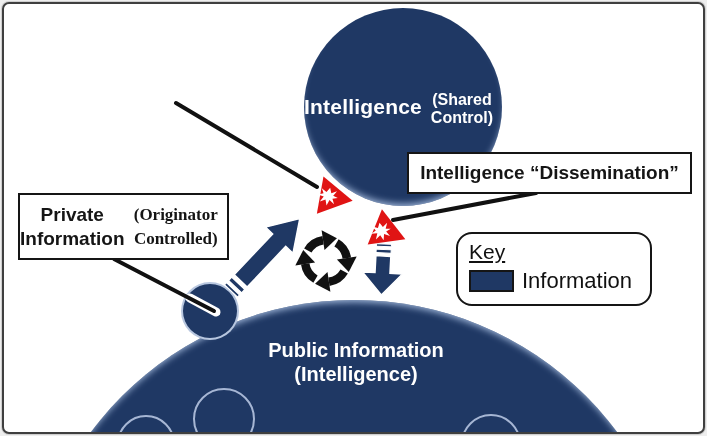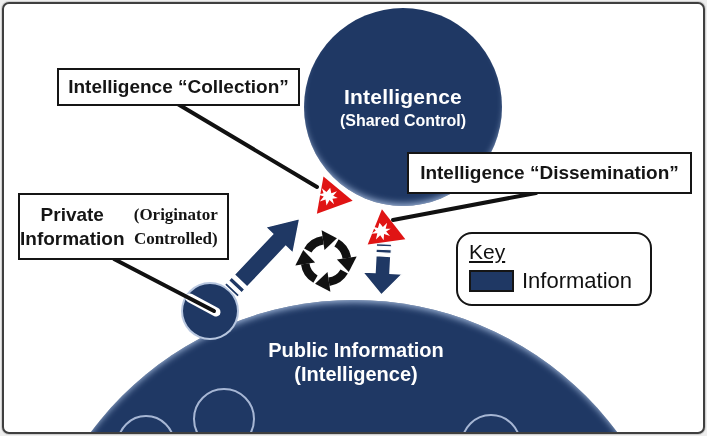--- a/index.html
+++ b/index.html
@@ -15,21 +15,21 @@
     left:22px;top:296px;width:656px;height:656px;background:#1F3864;
     box-shadow:inset 0 5px 7px -3px rgba(170,192,226,.95);
   }
   .bubble{
     position:absolute;border-radius:50%;border:2px solid rgba(190,205,232,.85);
     background:transparent;
   }
   #intel-circle{
     left:300px;top:4px;width:198px;height:198px;background:#1F3864;
     box-shadow:inset 0 -5px 7px -3px rgba(170,192,226,.95);
-    display:flex;flex-direction:column;align-items:center;justify-content:center;
+    display:flex;flex-direction:row;align-items:center;justify-content:center;
     color:#fff;text-align:center;
   }
   #intel-circle .l1{font-size:21px;font-weight:bold;letter-spacing:.2px;}
   #intel-circle .l2{font-size:16px;font-weight:bold;margin-top:3px;}
   #private-circle{
     left:177px;top:278px;width:58px;height:58px;background:#1F3864;
     border:2px solid rgba(200,214,236,.9);box-sizing:border-box;
   }
   #public-label{
     position:absolute;left:132px;top:334px;width:440px;text-align:center;
@@ -128,23 +128,20 @@
   <div id="intel-circle" class="circle">
     <div class="l1">Intelligence</div>
     <div class="l2">(Shared Control)</div>
   </div>
 
   <div id="public-label">
     <div>Public Information</div>
     <div>(Intelligence)</div>
   </div>
 
-  <div id="callout-collection" class="callout">
-    <span>Intelligence “Collection”</span>
-  </div>
 
   <div id="callout-dissemination" class="callout">
     <span>Intelligence “Dissemination”</span>
   </div>
 
   <div id="callout-private" class="callout">
     <span class="l1">Private Information</span>
     <span class="l2">(Originator Controlled)</span>
   </div>
 

